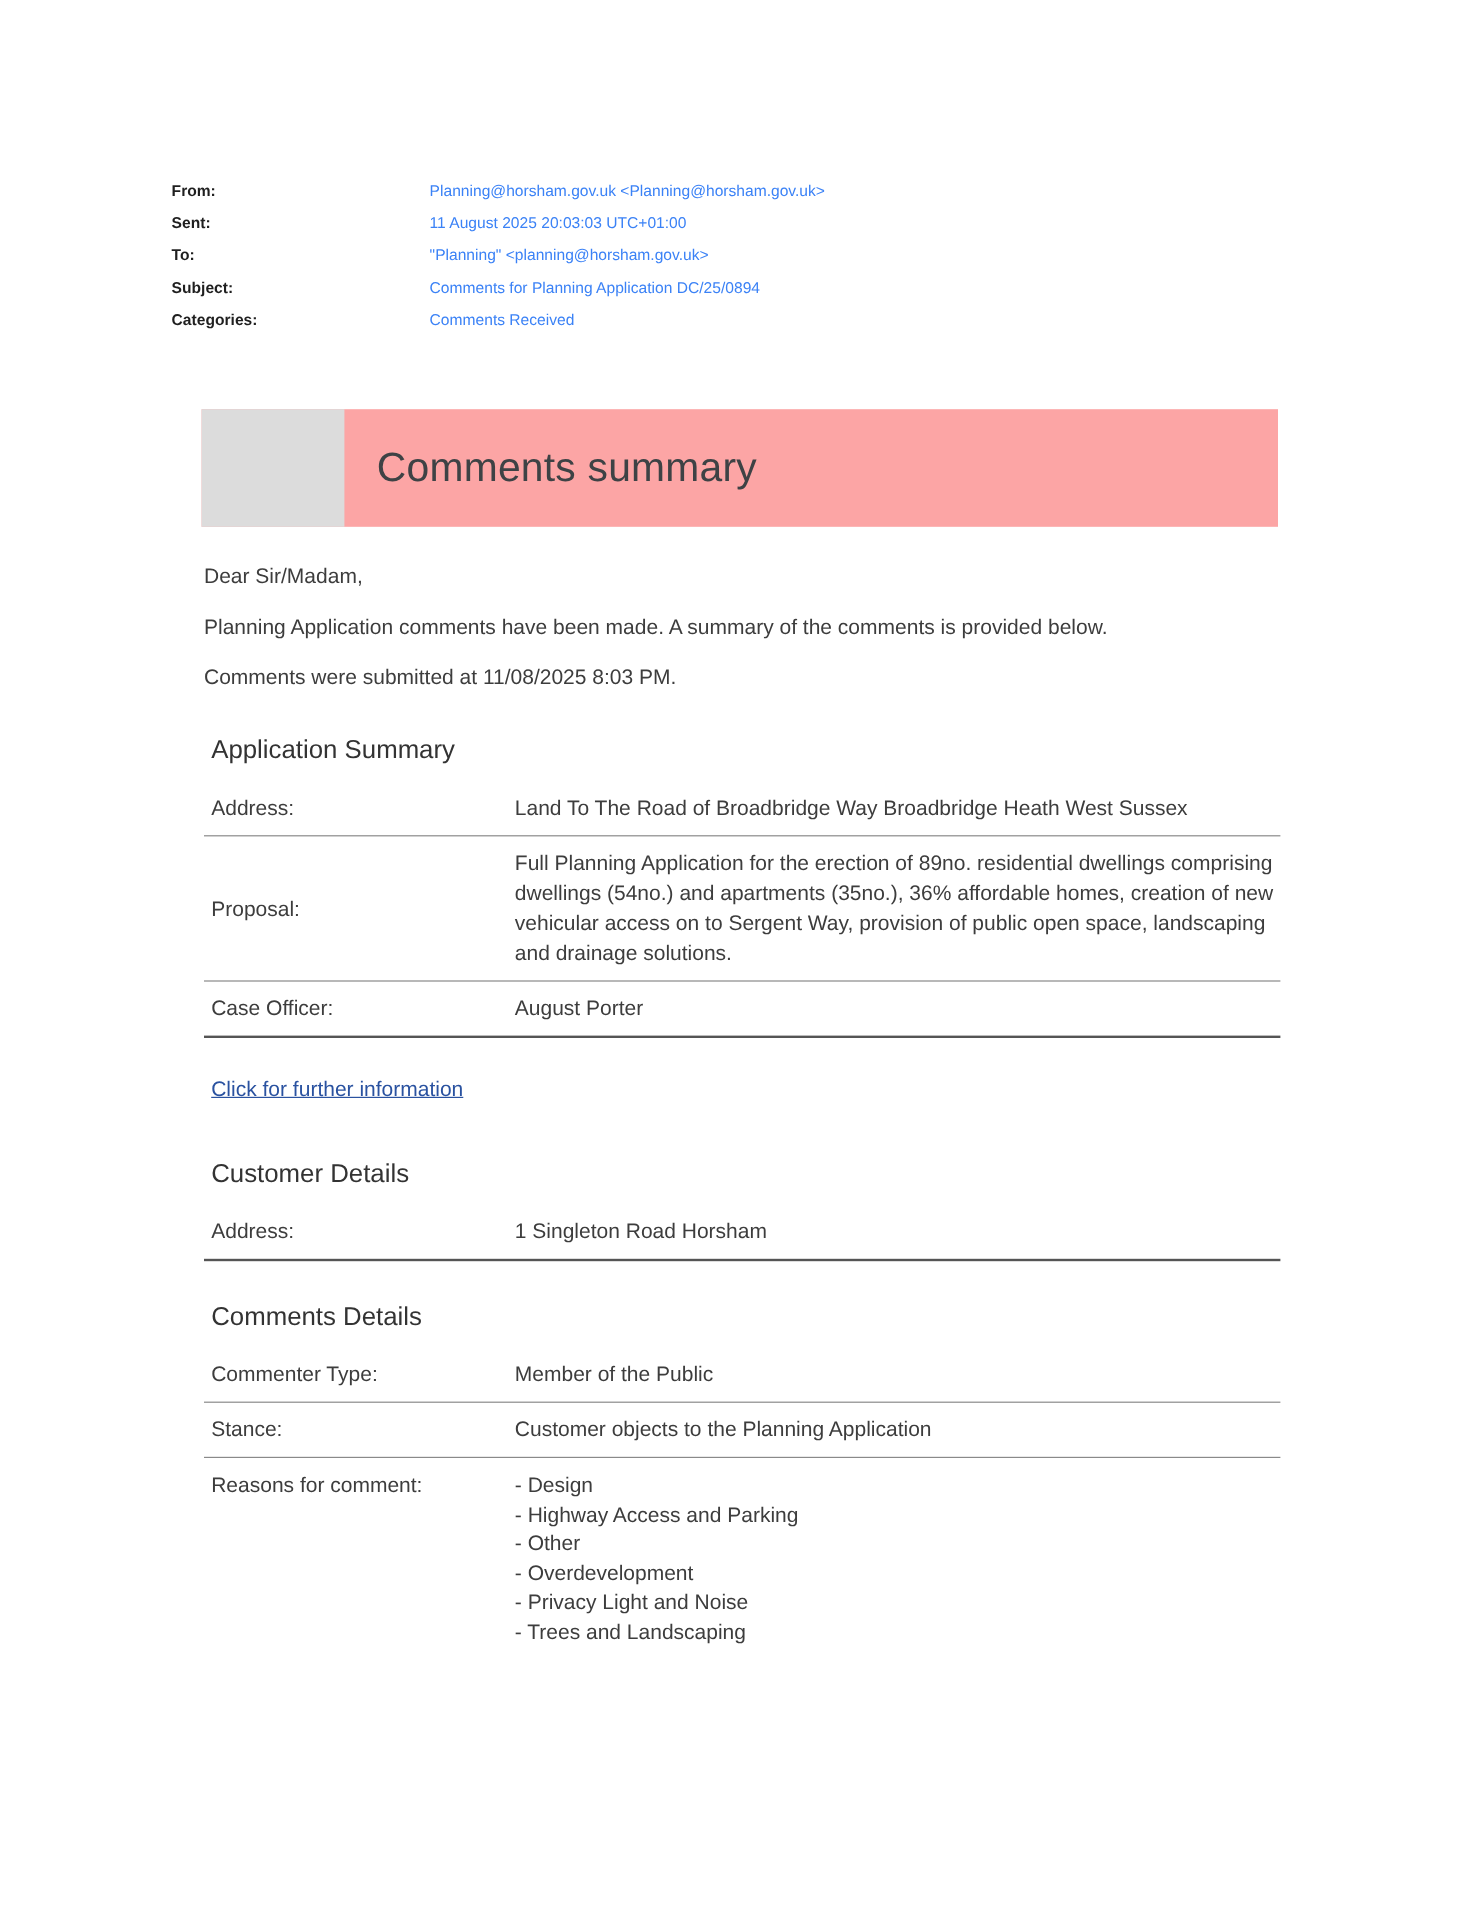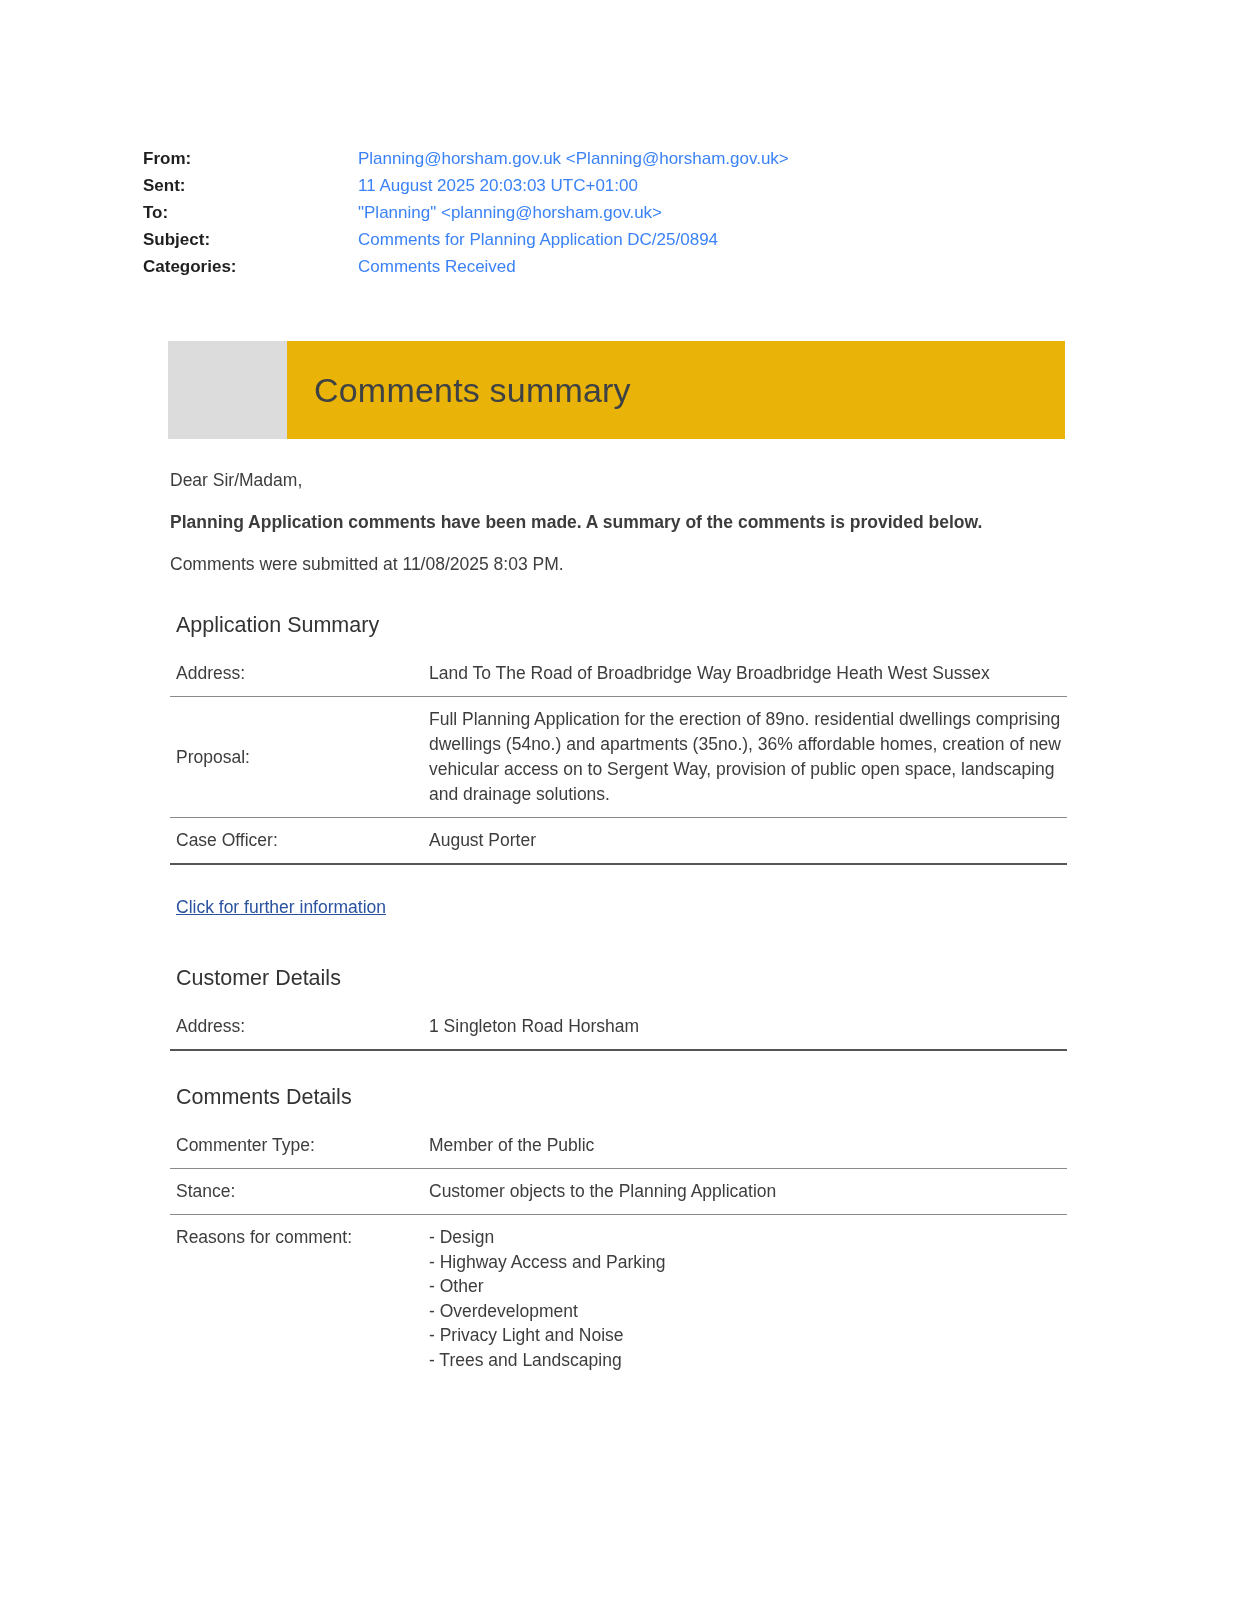--- a/index.html
+++ b/index.html
@@ -12,35 +12,35 @@
     height: 1600px;
     font-family: "Liberation Sans", sans-serif;
     color: #3d3d3d;
     position: relative;
     overflow: hidden;
   }
 
   
   .email-header {
     margin: 145px 0 0 143px;
-    font-size: 17px;
+    font-size: 13px;
     line-height: 27px;
     color: #1f1f1f;
   }
   .eh-row { display: flex; }
   .eh-label { width: 215px; font-weight: bold; }
   .eh-value { color: #3b82f6; }
 
   
   .banner {
     margin: 61px 0 0 168px;
     width: 897px;
     height: 98px;
     display: flex;
-    background: #eab308;
+    background: #fca5a5;
   }
   .banner-logo {
     width: 119px;
     height: 98px;
     background: #dcdcdc;
     flex: 0 0 auto;
   }
   .banner-title {
     display: flex;
     align-items: center;
@@ -51,21 +51,21 @@
   }
 
   
   .content {
     margin-left: 170px;
     width: 897px;
     font-size: 17.5px;
     line-height: 25px;
   }
   .greeting { margin-top: 29px; }
-  .intro-body { margin-top: 17px; max-width: 845px; font-weight: bold; }
+  .intro-body { margin-top: 17px; max-width: 845px; }
   .submitted { margin-top: 17px; }
 
   .section-heading {
     margin: 36px 0 0 6px;
     font-size: 21.5px;
     font-weight: normal;
     color: #333333;
   }
   .section-heading.cd { margin-top: 46px; }
   .section-heading.cm { margin-top: 34px; }

